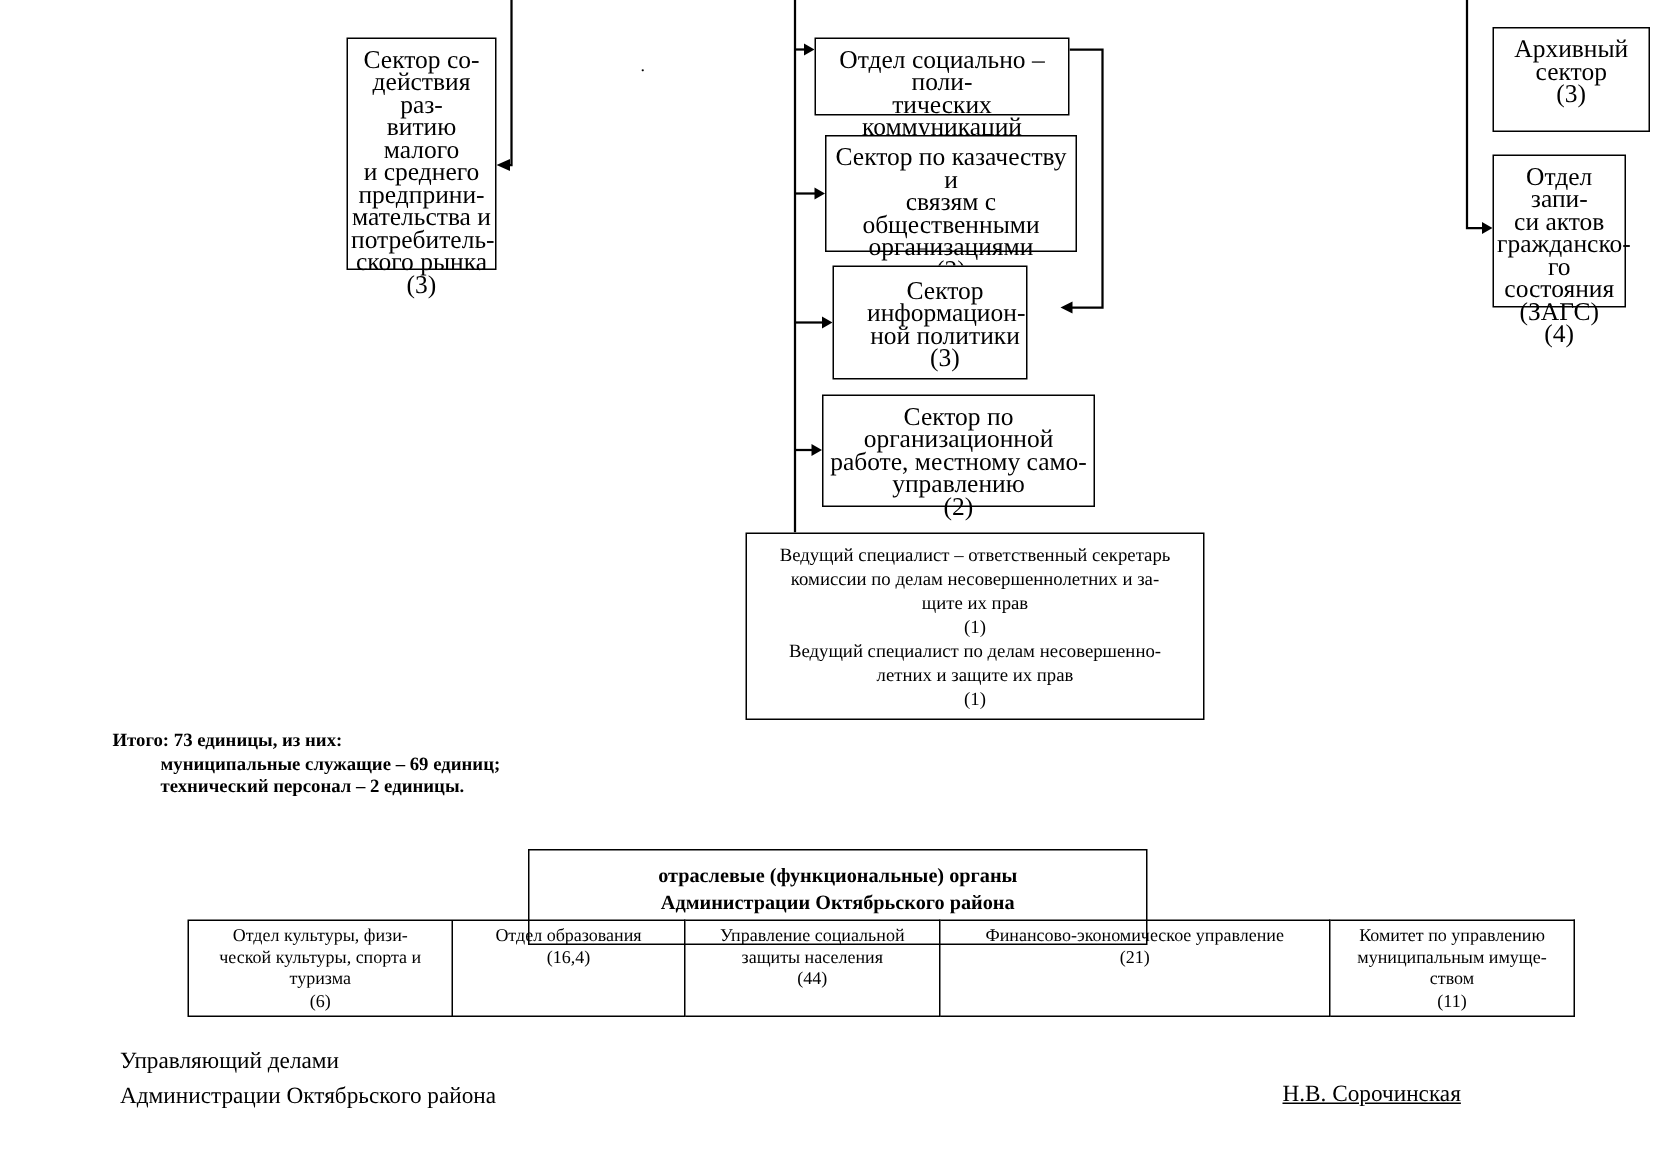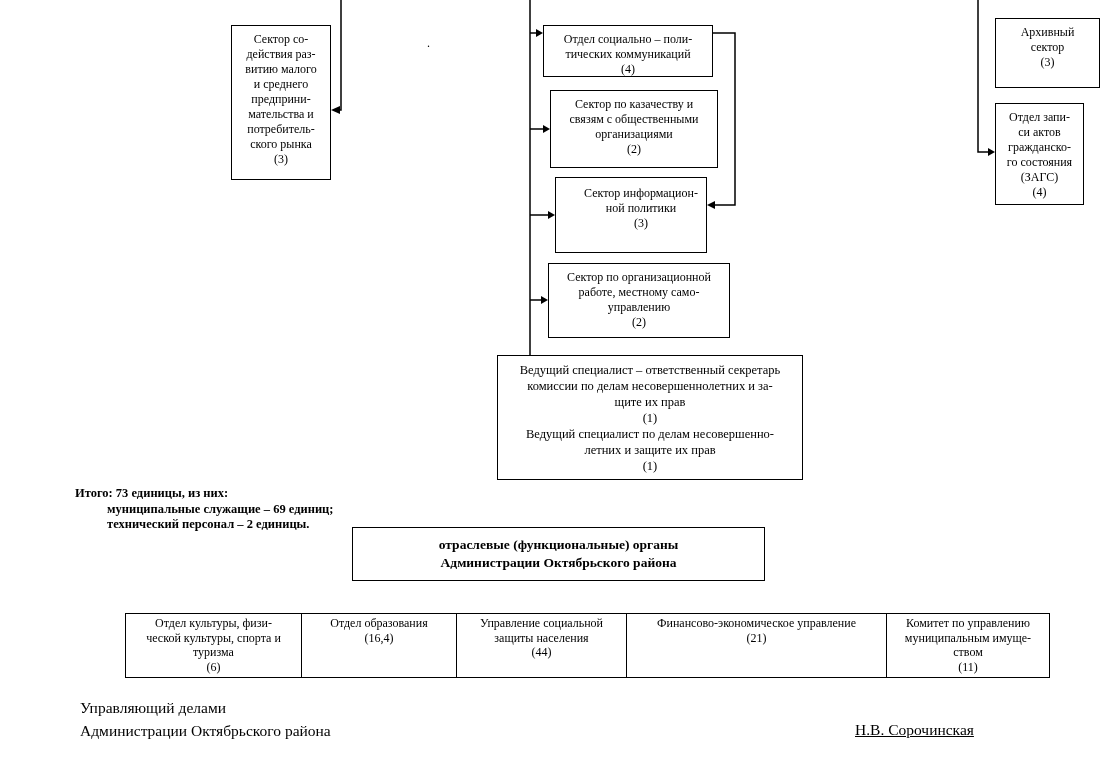--- a/index.html
+++ b/index.html
@@ -3,21 +3,21 @@
 <meta charset="utf-8">
 <style>
   html,body{margin:0;padding:0;background:#fff;}
   .page{
     position:relative;width:1117px;height:784px;background:#fff;
     font-family:"Liberation Serif","DejaVu Serif",serif;color:#000;overflow:hidden;
   }
   .connectors{position:absolute;left:0;top:0;width:1117px;height:784px;pointer-events:none;}
   .box{
     position:absolute;border:1.4px solid #000;box-sizing:border-box;
-    text-align:center;font-size:12px;line-height:15px;white-space:pre-line;
+    text-align:center;font-size:17px;line-height:15px;white-space:pre-line;
     padding:6px 2px 0 2px;background:#fff;
   }
   .box.wide{font-size:12.5px;line-height:16px;}
   .box.head{font-weight:bold;font-size:13.5px;line-height:18px;padding-top:8px;}
   .totals{position:absolute;left:75px;top:486px;font-weight:bold;font-size:12.5px;line-height:15.5px;}
   .totals .indent{margin-left:32px;}
   .table{position:absolute;left:125px;top:613px;display:flex;}
   .cell{
     border:1.4px solid #000;border-left:none;box-sizing:border-box;height:65px;
     text-align:center;font-size:12px;line-height:14.5px;padding-top:2px;white-space:pre-line;
@@ -67,21 +67,21 @@
 
   <div class="box" style="left:543px;top:25px;width:170px;height:52px;">Отдел социально – поли-
 тических коммуникаций
 (4)</div>
 
   <div class="box" style="left:550px;top:90px;width:168px;height:78px;">Сектор по казачеству и
 связям с общественными
 организациями
 (2)</div>
 
-  <div class="box" style="left:555px;top:177px;width:152px;height:76px;padding-top:8px;padding-left:22px;">Сектор информацион-
+  <div class="box" style="left:555px;top:177px;width:130px;height:76px;padding-top:8px;padding-left:22px;">Сектор информацион-
 ной политики
 (3)</div>
 
   <div class="box" style="left:548px;top:263px;width:182px;height:75px;">Сектор по организационной
 работе, местному само-
 управлению
 (2)</div>
 
   <div class="box wide" style="left:497px;top:355px;width:306px;height:125px;">Ведущий специалист – ответственный секретарь
 комиссии по делам несовершеннолетних и за-
@@ -103,21 +103,21 @@
 (4)</div>
 
   <div class="stray">.</div>
 
   <div class="totals">
     <div>Итого: 73 единицы, из них:</div>
     <div class="indent">муниципальные служащие – 69 единиц;</div>
     <div class="indent">технический персонал – 2 единицы.</div>
   </div>
 
-  <div class="box head" style="left:352px;top:527px;width:413px;height:54px;">отраслевые (функциональные) органы
+  <div class="box head" style="left:352px;top:566px;width:413px;height:64px;">отраслевые (функциональные) органы
 Администрации Октябрьского района</div>
 
   <div class="table">
     <div class="cell first" style="width:177px;">Отдел культуры, физи-
 ческой культуры, спорта и
 туризма
 (6)</div>
     <div class="cell" style="width:155px;">Отдел образования
 (16,4)</div>
     <div class="cell" style="width:170px;">Управление социальной

